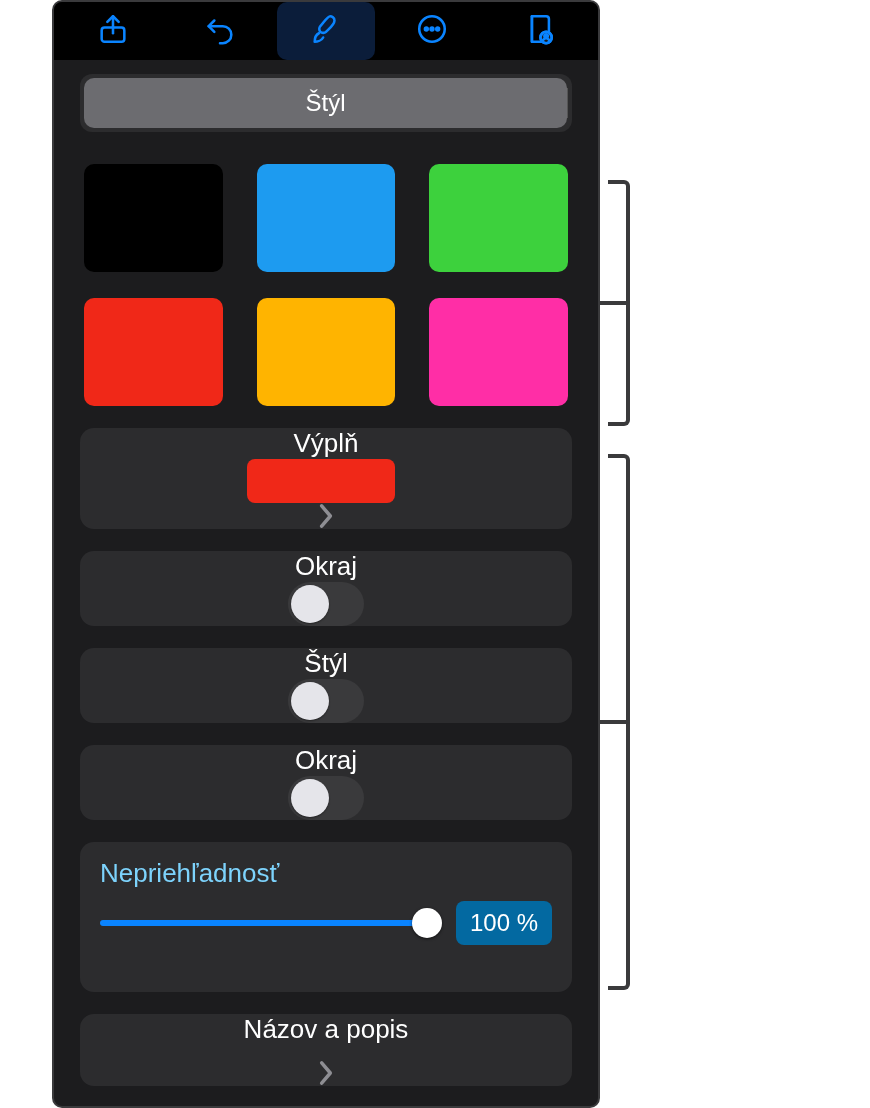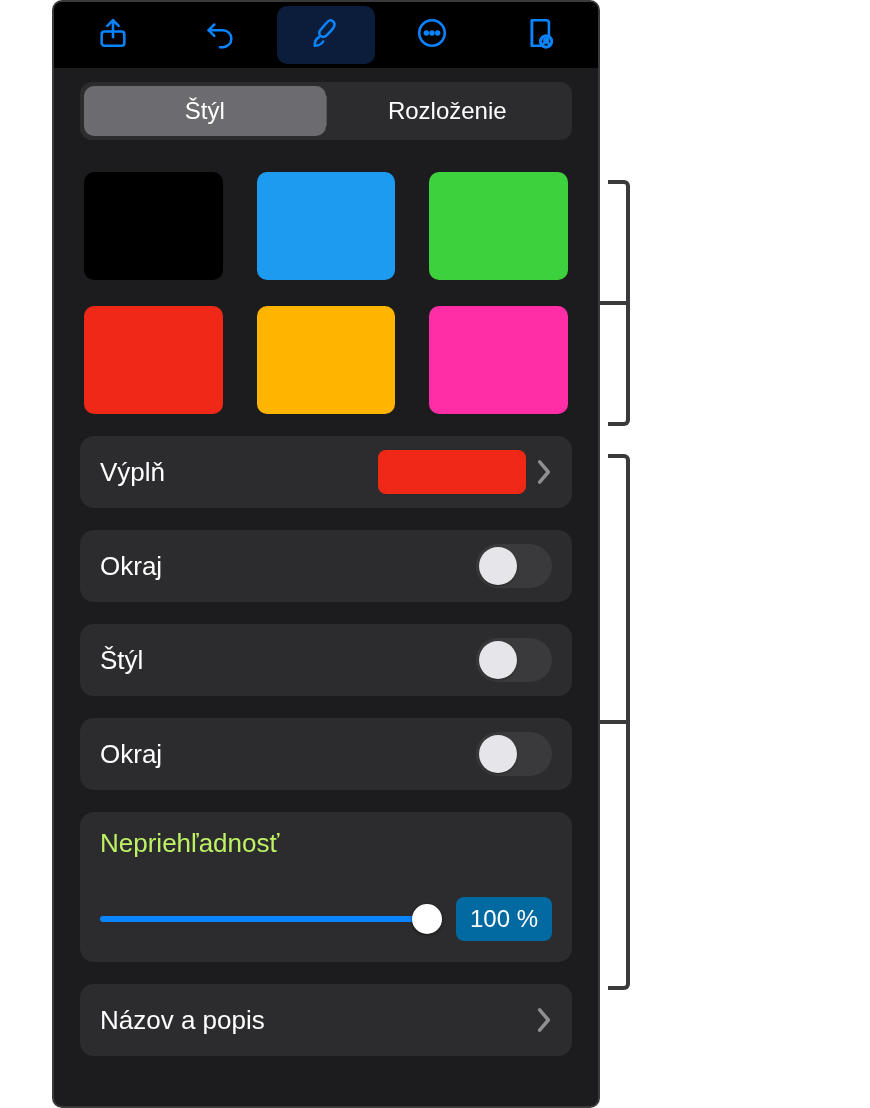--- a/index.html
+++ b/index.html
@@ -100,20 +100,21 @@
     background: #2c2c2e;
     border-radius: 14px;
     min-height: 72px;
     display: flex;
     align-items: center;
     padding: 0 20px;
     margin-bottom: 22px;
     color: #fff;
     font-size: 26px;
     position: relative;
+    flex-direction: column;
   }
   .row.tall { min-height: 150px; flex-direction: column; align-items: stretch; padding: 16px 20px 18px; }
   .row .label { flex: 1; }
   .fill-chip {
     width: 148px;
     height: 44px;
     border-radius: 8px;
     margin-right: 10px;
   }
   .chevron {
@@ -136,22 +137,22 @@
     top: 3px;
     width: 38px;
     height: 38px;
     background: #e5e5ea;
     border-radius: 50%;
     box-shadow: 0 1px 2px rgba(0,0,0,0.4);
   }
   
   .op-top {
     font-size: 26px;
-    color: #bef264;
-    margin-bottom: 38px;
+    color: #7dd3fc;
+    margin-bottom: 12px;
   }
   .op-bottom {
     display: flex;
     align-items: center;
     gap: 16px;
   }
   .slider {
     flex: 1;
     height: 28px;
     position: relative;
@@ -272,21 +273,20 @@
               <path d="M14.5 20.5c.5-1.2 1.5-2 2.5-2s2 .8 2.5 2"></path>
           </svg>
         </span>
       </div>
     </div>
 
     <div class="seg-wrap">
       <div class="seg">
         <div class="seg-item selected">Štýl</div>
         <div class="seg-div"></div>
-        <div class="seg-item">Rozloženie</div>
       </div>
     </div>
 
     <div class="swatches">
       <div class="swatch" style="background:#000000"></div>
       <div class="swatch" style="background:#1d9bf0"></div>
       <div class="swatch" style="background:#3dd13d"></div>
       <div class="swatch" style="background:#f02818"></div>
       <div class="swatch" style="background:#ffb400"></div>
       <div class="swatch" style="background:#ff2ea6"></div>

